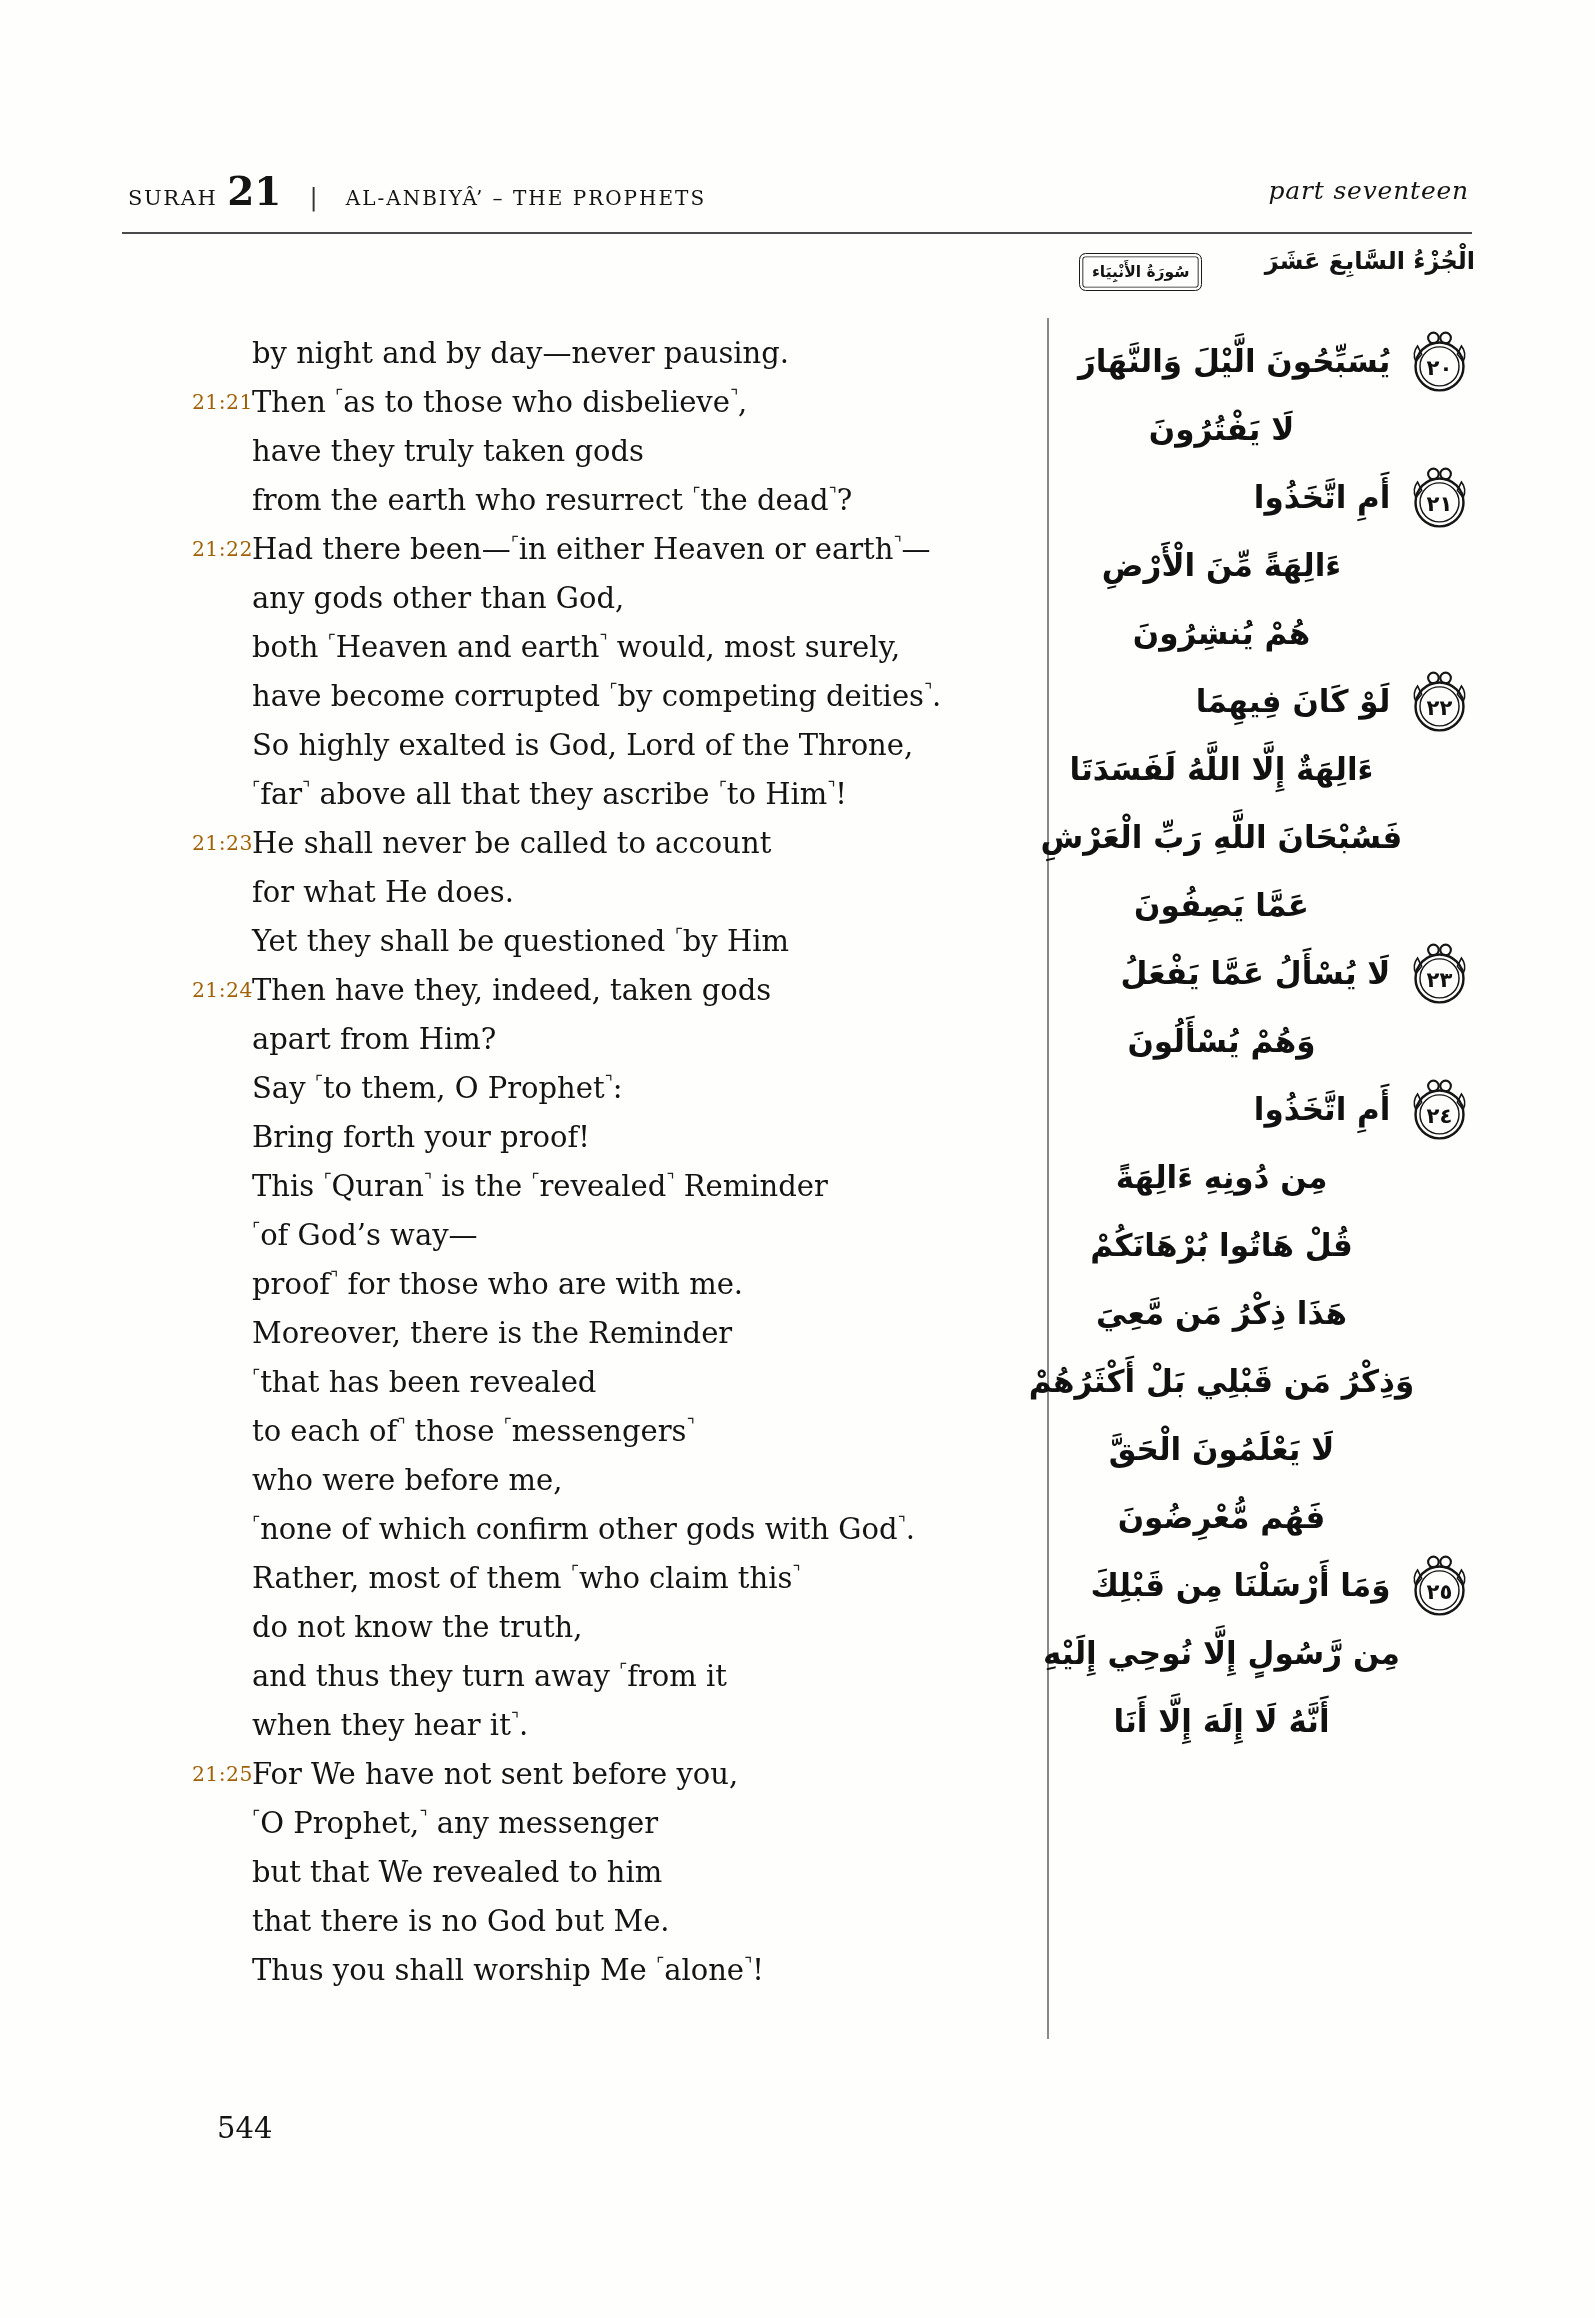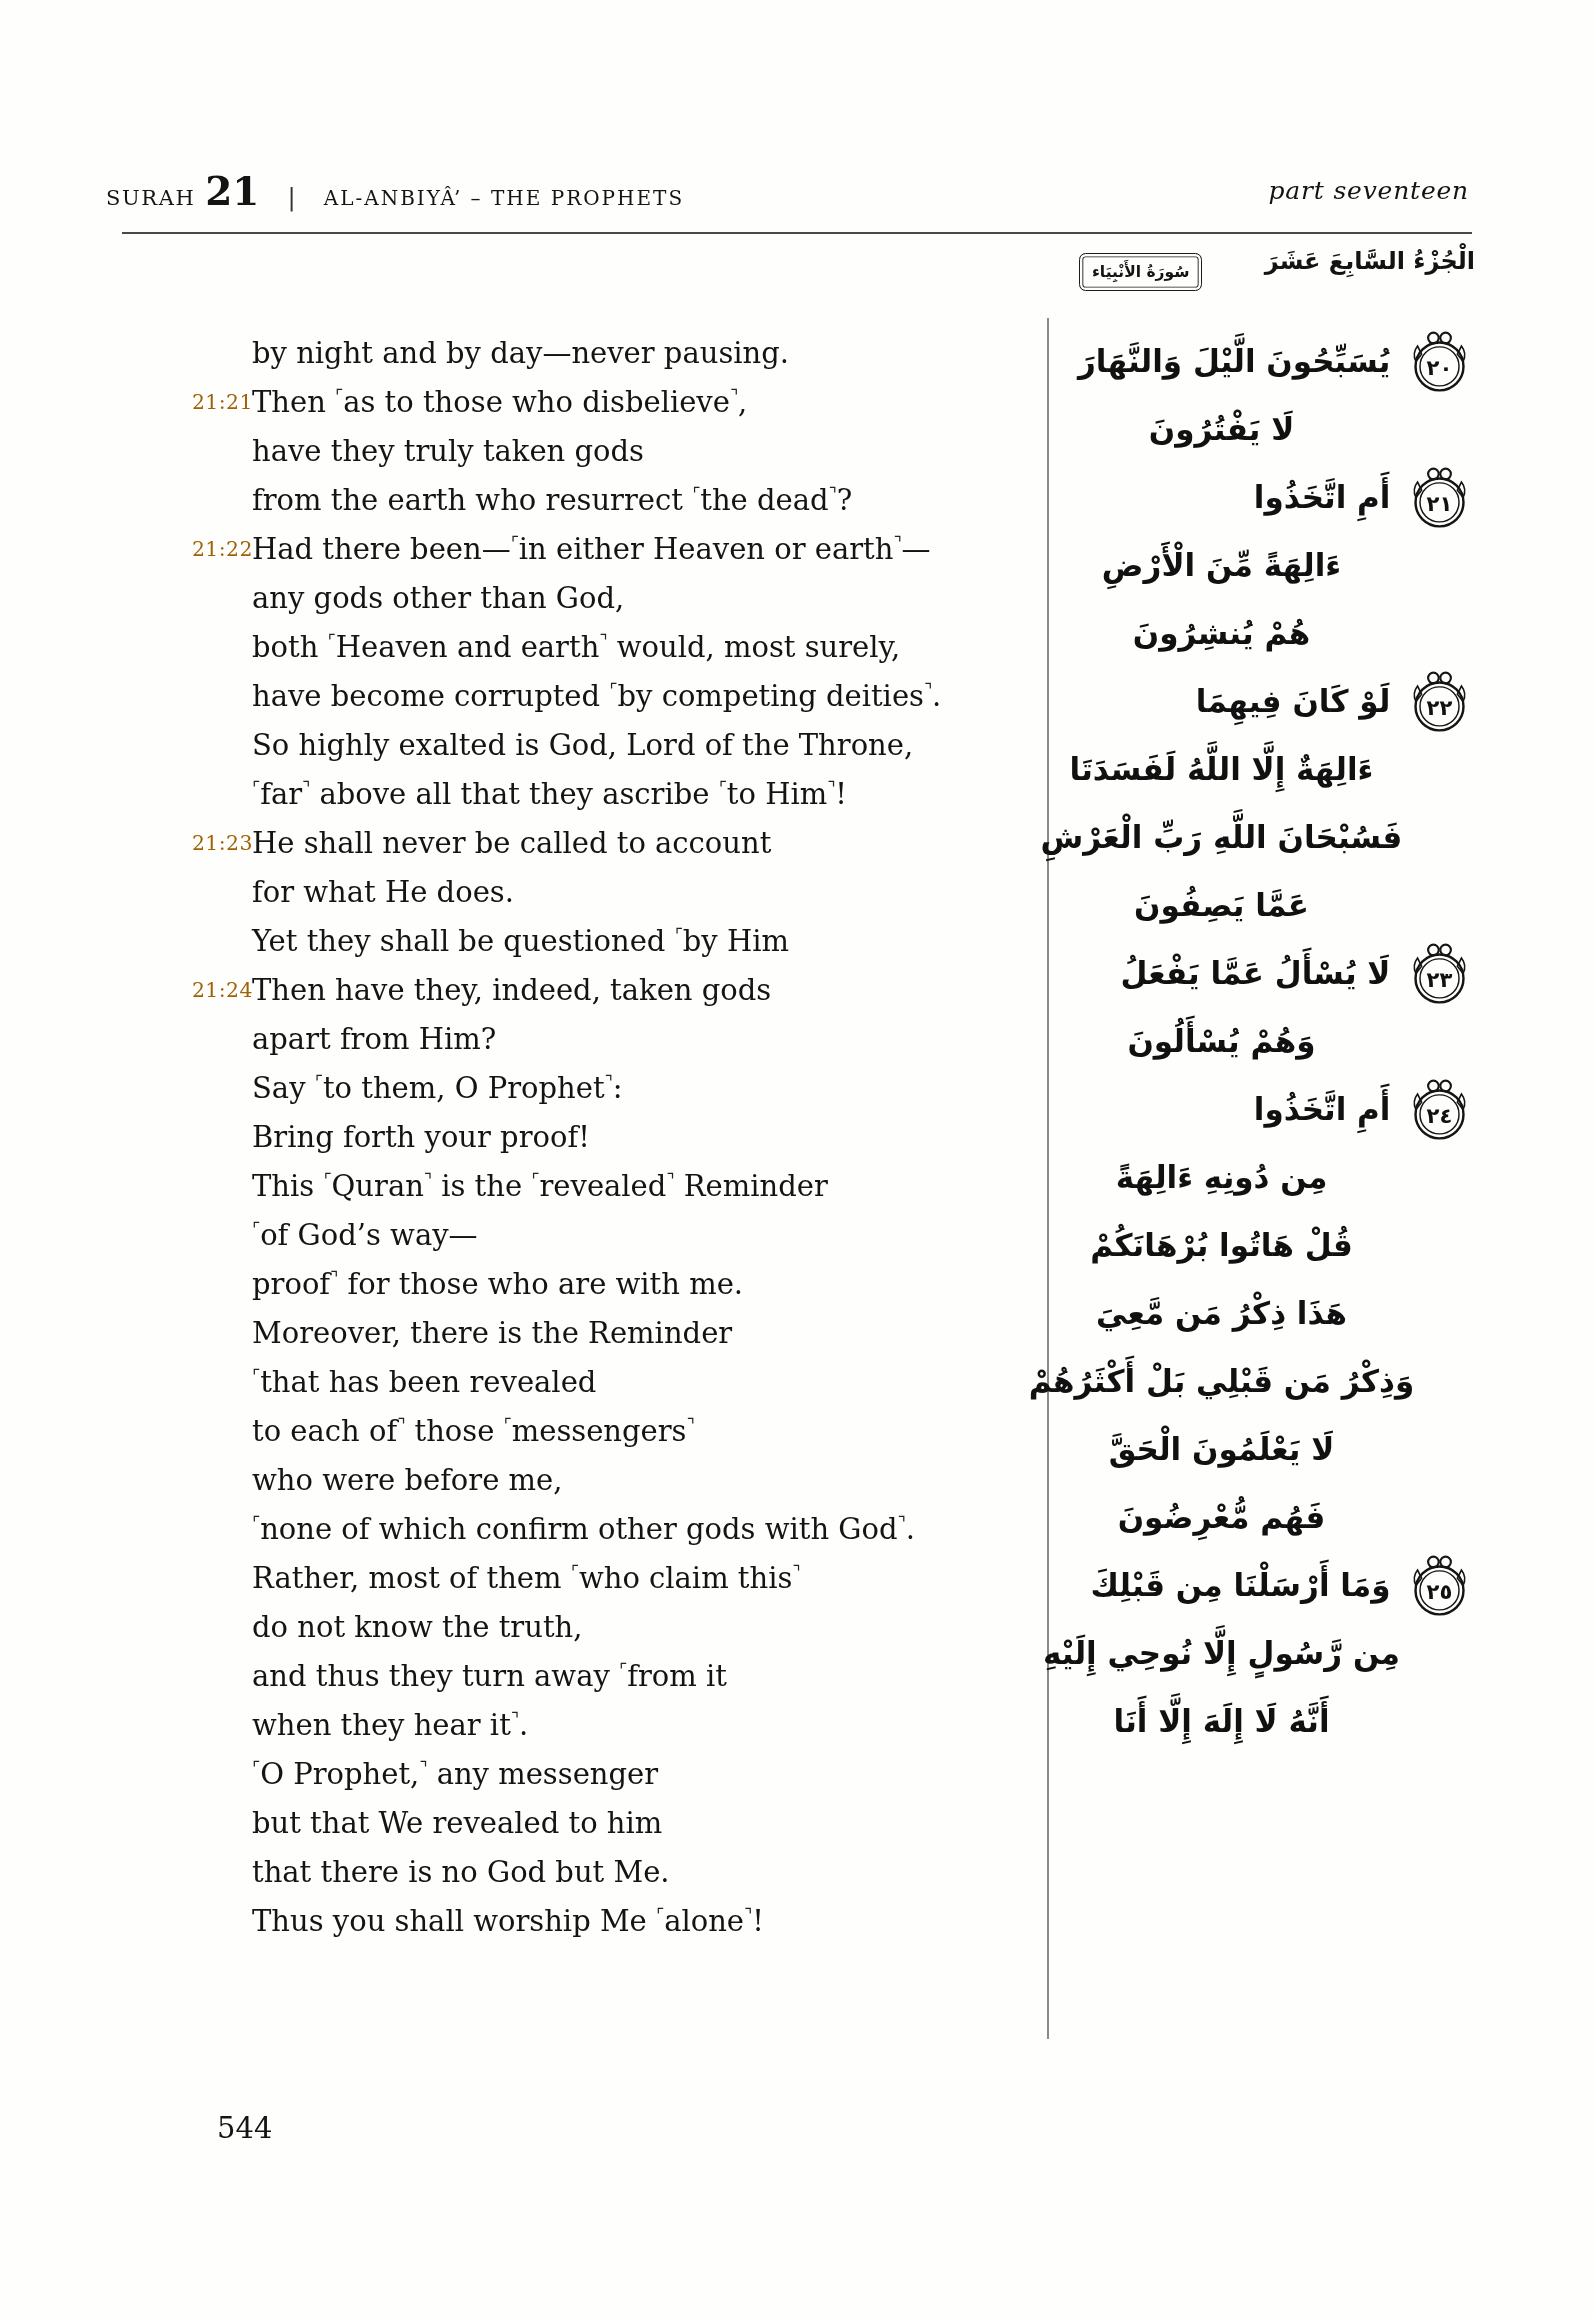--- a/index.html
+++ b/index.html
@@ -7,21 +7,21 @@
   #page{
     position:relative;
     width:1595px;height:2319px;
     background:#fefefd;
     font-family:"DejaVu Serif", serif;
     color:#141414;
     overflow:hidden;
   }
   
   .header-left{
-    position:absolute;left:106px;top:168px;
+    position:absolute;left:128px;top:168px;
     display:flex;align-items:baseline;
     white-space:nowrap;
   }
   .hdr-surah-label{font-size:21px;letter-spacing:1.6px;}
   .hdr-surah-number{font-size:39px;font-weight:bold;margin-left:9.8px;}
   .hdr-sep{font-size:24.5px;color:#333;margin:0 28px;font-weight:200;}
   .hdr-title{font-size:20px;letter-spacing:2px;text-align:center;}
   .part-label{
     position:absolute;right:126px;top:176px;
     font-size:25px;font-style:italic;letter-spacing:0.8px;
@@ -238,20 +238,24 @@
   <div class="en-row">
     <span class="en-num"></span>
     <span class="en-text">and thus they turn away <span class="hb">⌜</span>from it</span>
   </div>
 
   <div class="en-row">
     <span class="en-num"></span>
     <span class="en-text">when they hear it<span class="hb">⌝</span>.</span>
   </div>
 
+  <div class="en-row">
+    <span class="en-num">21:25</span>
+    <span class="en-text">For We have not sent before you,</span>
+  </div>
 
   <div class="en-row">
     <span class="en-num"></span>
     <span class="en-text"><span class="hb">⌜</span>O Prophet,<span class="hb">⌝</span> any messenger</span>
   </div>
 
   <div class="en-row">
     <span class="en-num"></span>
     <span class="en-text">but that We revealed to him</span>
   </div>

